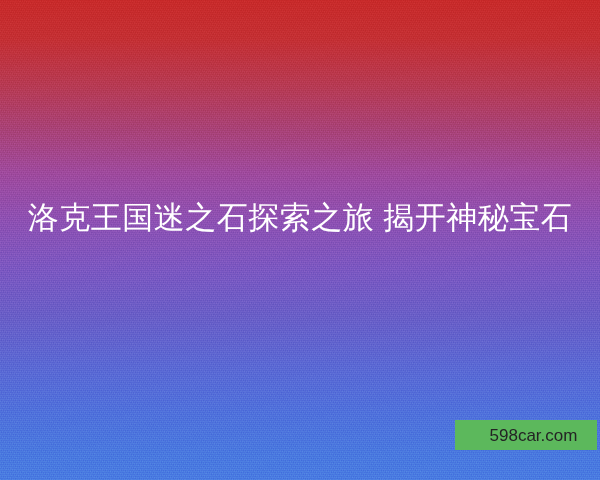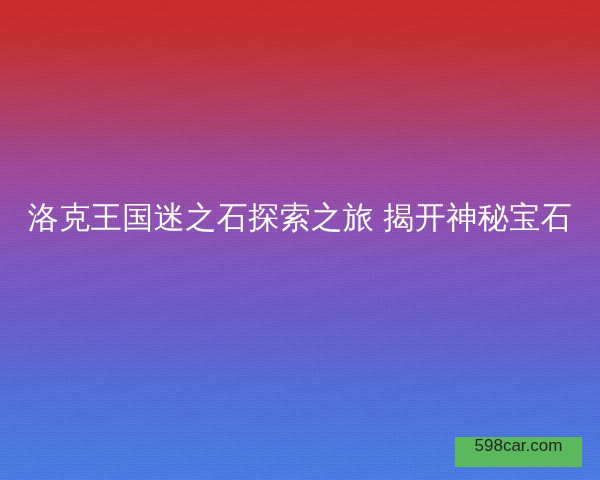--- a/index.html
+++ b/index.html
@@ -112,27 +112,28 @@
     letter-spacing: 0.5px;
     white-space: nowrap;
     font-weight: 400;
     text-align: center;
   }
 
   
   .watermark {
     position: absolute;
     left: 455px;
-    top: 437px;
+    top: 420px;
     width: 127px;
     height: 30px;
     background: #5cb85c;
     display: flex;
-    align-items: flex-start;
+    align-items: center;
     justify-content: center;
+    padding-left: 15px;
   }
 
   .watermark-text {
     color: #242424;
     font-size: 17px;
     line-height: 17px;
     letter-spacing: 0px;
     white-space: nowrap;
   }
 </style>

